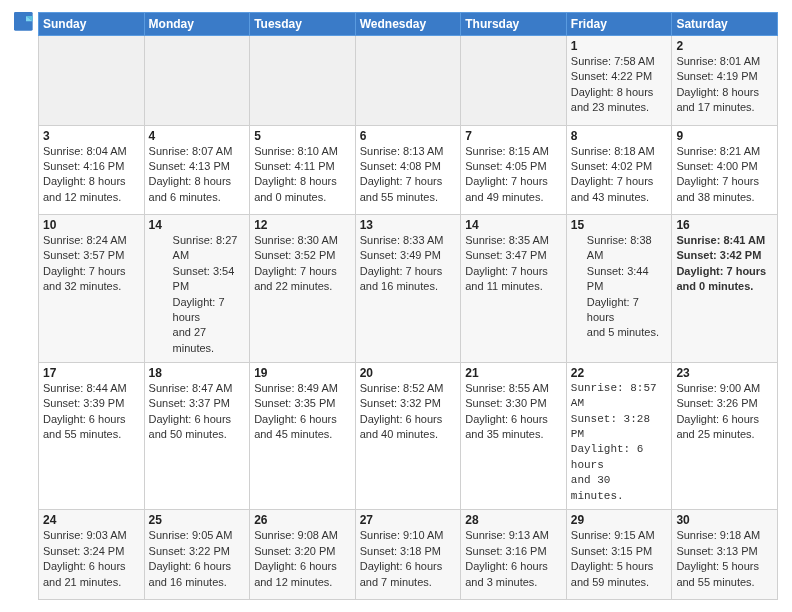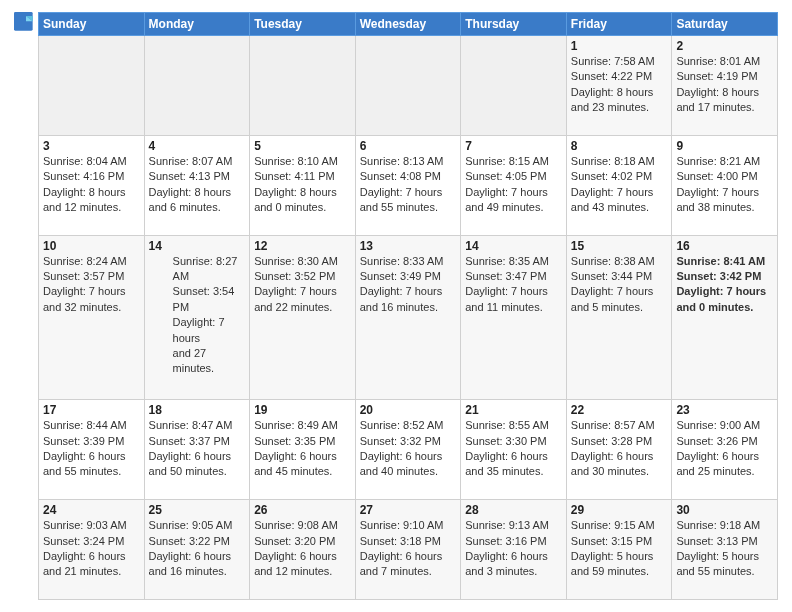--- a/index.html
+++ b/index.html
@@ -244,21 +244,21 @@
           </td>
           <td>
             <span class="day-number">14</span>
             <div class="day-info" style="white-space: pre-line;">Sunrise: 8:35 AM
 Sunset: 3:47 PM
 Daylight: 7 hours
 and 11 minutes.</div>
           </td>
           <td>
             <span class="day-number">15</span>
-            <div class="day-info" style="white-space: pre-line;">Sunrise: 8:38 AM
+            <div class="day-info" style="white-space: pre-line; margin-left: 16px;">Sunrise: 8:38 AM
 Sunset: 3:44 PM
 Daylight: 7 hours
 and 5 minutes.</div>
           </td>
           <td>
             <span class="day-number">16</span>
             <div class="day-info" style="white-space: pre-line; font-weight: bold;">Sunrise: 8:41 AM
 Sunset: 3:42 PM
 Daylight: 7 hours
 and 0 minutes.</div>
@@ -295,21 +295,21 @@
           </td>
           <td>
             <span class="day-number">21</span>
             <div class="day-info" style="white-space: pre-line;">Sunrise: 8:55 AM
 Sunset: 3:30 PM
 Daylight: 6 hours
 and 35 minutes.</div>
           </td>
           <td>
             <span class="day-number">22</span>
-            <div class="day-info" style="white-space: pre-line;">Sunrise: 8:57 AM
+            <div class="day-info" style="white-space: pre-line; font-family: Liberation Mono, monospace;">Sunrise: 8:57 AM
 Sunset: 3:28 PM
 Daylight: 6 hours
 and 30 minutes.</div>
           </td>
           <td>
             <span class="day-number">23</span>
             <div class="day-info" style="white-space: pre-line;">Sunrise: 9:00 AM
 Sunset: 3:26 PM
 Daylight: 6 hours
 and 25 minutes.</div>

